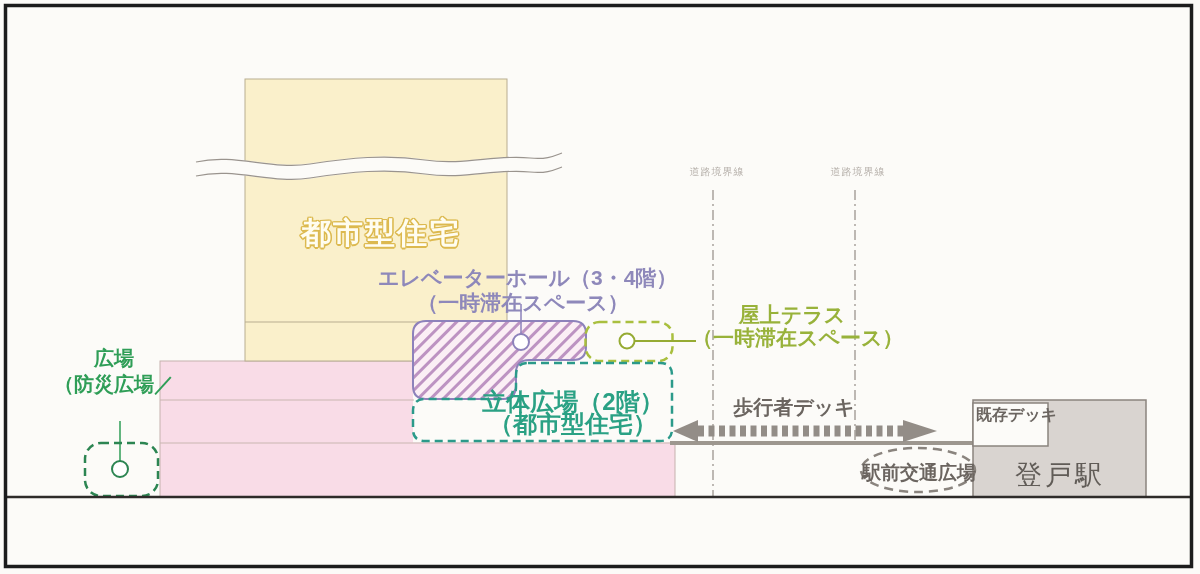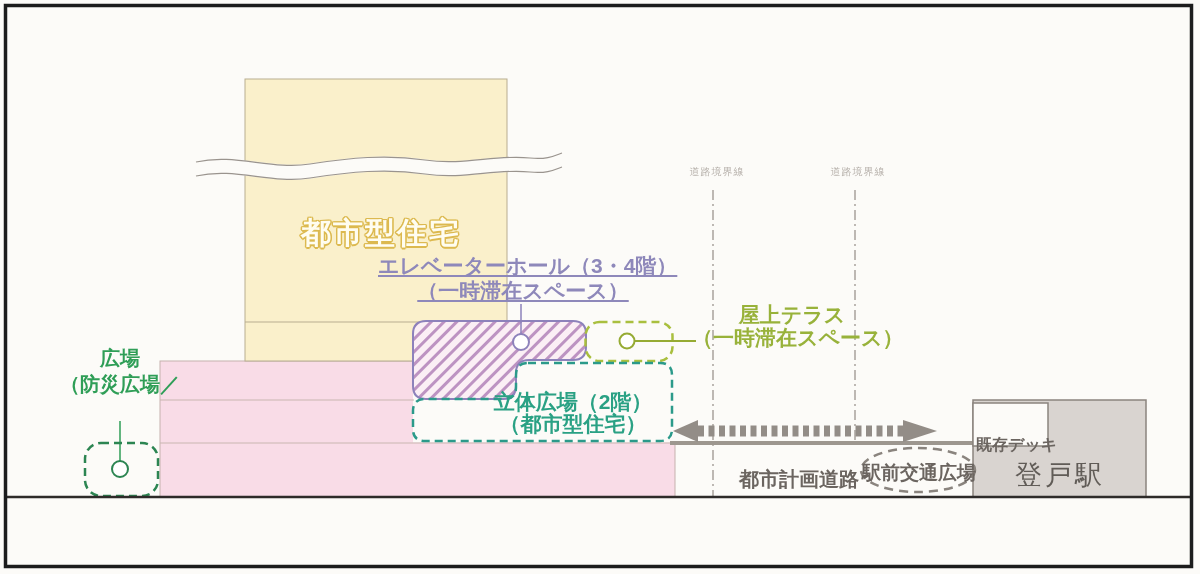--- a/index.html
+++ b/index.html
@@ -16,21 +16,21 @@
                 -1px -1px #dcb94f,1px -1px #dcb94f,-1px 1px #dcb94f,1px 1px #dcb94f;
     font-family:Liberation Serif, serif;
   }
   .outline-pink{
     color:#fffafc;font-size:26px;font-weight:bold;letter-spacing:2px;
     text-shadow:-1.5px 0 #efa9c8,1.5px 0 #efa9c8,0 -1.5px #efa9c8,0 1.5px #efa9c8,
                 -1px -1px #efa9c8,1px -1px #efa9c8,-1px 1px #efa9c8,1px 1px #efa9c8;
   }
   .purple-text{color:#8e88ba;font-size:21px;font-weight:bold;line-height:25px;}
   .lime-text{color:#98b23a;font-size:21px;font-weight:bold;line-height:23px;}
-  .teal-text{color:#2aa184;font-size:21px;font-weight:bold;line-height:22px;}
+  .teal-text{color:#2aa184;font-size:24px;font-weight:bold;line-height:22px;}
   .green-text{color:#2f9e57;font-size:20px;font-weight:bold;line-height:26px;}
   .gray-bold{color:#6b6560;font-size:20px;font-weight:bold;}
   .station-text{color:#615c57;font-size:27px;font-weight:normal;letter-spacing:3px;}
   .small-gray{color:#6b6560;font-size:19px;font-weight:bold;}
   .deck-small{color:#6b6560;font-size:16px;font-weight:bold;}
   .boundary-lbl{color:#b5afa9;font-size:10px;font-weight:normal;letter-spacing:1px;}
 </style>
 </head>
 <body>
 
@@ -103,46 +103,46 @@
     <ellipse cx="918" cy="470" rx="57" ry="22" fill="none" stroke="#8a847e" stroke-width="2.5" stroke-dasharray="9 6"></ellipse>
 
     <line x1="6" y1="497" x2="1191" y2="497" stroke="#2e2b29" stroke-width="2.5"></line>
 
     <rect x="5.5" y="5.5" width="1186" height="561" fill="none" stroke="#1c1c1c" stroke-width="3.5"></rect>
   </svg>
 
   <div class="lbl outline-gold" style="left:256px;top:216px;width:250px;">都市型住宅</div>
 
 
-  <div class="lbl purple-text" style="left:378px;top:253px;width:290px;text-decoration:underline;">
+  <div class="lbl purple-text" style="left:378px;top:265px;width:290px;">
     <div>エレベーターホール（3・4階）</div>
     <div>（一時滞在スペース）</div>
   </div>
 
   <div class="lbl lime-text" style="left:692px;top:303px;width:200px;text-align:center;">
     <div>屋上テラス</div>
     <div>（一時滞在スペース）</div>
   </div>
 
   <div class="lbl teal-text" style="left:443px;top:391px;width:260px;">
     <div>立体広場（2階）</div>
     <div>（都市型住宅）</div>
   </div>
 
-  <div class="lbl green-text" style="left:18px;top:345px;width:204px;font-family:Liberation Serif, serif;">
+  <div class="lbl green-text" style="left:12px;top:345px;width:204px;font-family:Liberation Serif, serif;">
     <div>広場</div>
     <div>（防災広場／</div>
   </div>
 
+  <div class="lbl gray-bold" style="left:724px;top:396px;width:140px;">歩行者デッキ</div>
 
-  <div class="lbl gray-bold" style="left:729px;top:468px;width:140px;">都市計画道路</div>
 
   <div class="lbl small-gray" style="left:862px;top:462px;width:112px;">駅前交通広場</div>
 
   <div class="lbl station-text" style="left:990px;top:460px;width:140px;">登戸駅</div>
 
-  <div class="lbl deck-small" style="left:976px;top:436px;text-align:left;">既存デッキ</div>
+  <div class="lbl deck-small" style="left:976px;top:406px;text-align:left;">既存デッキ</div>
 
   <div class="lbl boundary-lbl" style="left:667px;top:166px;width:100px;">道路境界線</div>
 
   <div class="lbl boundary-lbl" style="left:808px;top:166px;width:100px;">道路境界線</div>
 
 </div>
 
 </body></html>

